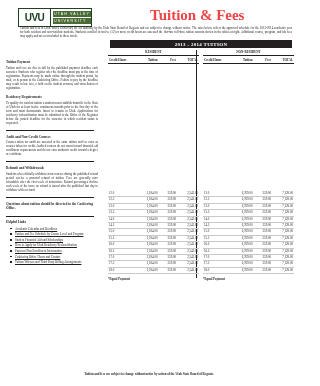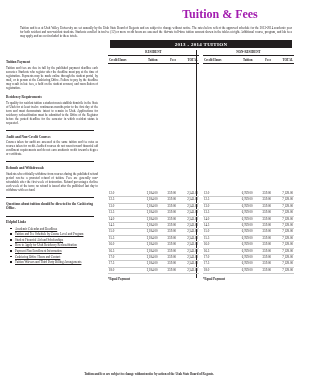--- a/index.html
+++ b/index.html
@@ -39,25 +39,25 @@
     background:#4a6b35;
     color:#ffffff;
     font-family:"Liberation Sans",sans-serif;
     font-size:3.6px;letter-spacing:1.1px;line-height:6px;height:6px;
     padding-left:1px;
     white-space:nowrap;
     overflow:hidden;
   }
   .page-title{
     position:absolute;left:150px;top:7px;width:140px;
-    text-align:center;
+    text-align:left;
     font-family:"Liberation Serif",serif;
     font-weight:bold;
-    font-size:12px;
-    color:#a21caf;
+    font-size:15px;
+    color:#ef4444;
     filter:blur(0.35px);
   }
 
   
   .intro{
     position:absolute;left:20px;top:27px;width:272px;
     font-size:3.1px;line-height:3.9px;
     text-align:justify;
     color:#231f20;
   }
@@ -140,20 +140,27 @@
     text-align:center;
     font-size:3.1px;font-weight:bold;line-height:4px;
     color:#231f20;
   }
 </style>
 </head>
 <body>
 
 <div class="page">
 
+  <div class="logo-box">
+    <div class="logo-mark">UVU</div>
+    <div class="logo-words">
+      <span>UTAH VALLEY</span>
+      <span>UNIVERSITY</span>
+    </div>
+  </div>
 
   <div class="page-title">Tuition &amp; Fees</div>
 
   <div class="intro">Tuition and fees at Utah Valley University are set annually by the Utah State Board of Regents and are subject to change without notice. The rates below reflect the approved schedule for the 2013-2014 academic year for both resident and non-resident students. Students enrolled in twelve (12) or more credit hours are assessed the flat-rate full-time tuition amount shown in the tables at right. Additional course, program, and lab fees may apply and are not included in these totals.</div>
 
   <div class="tuition-band">2013 - 2014 TUITION</div>
 
   <div class="table-area">
     <div class="group-row">
       <div class="group">

